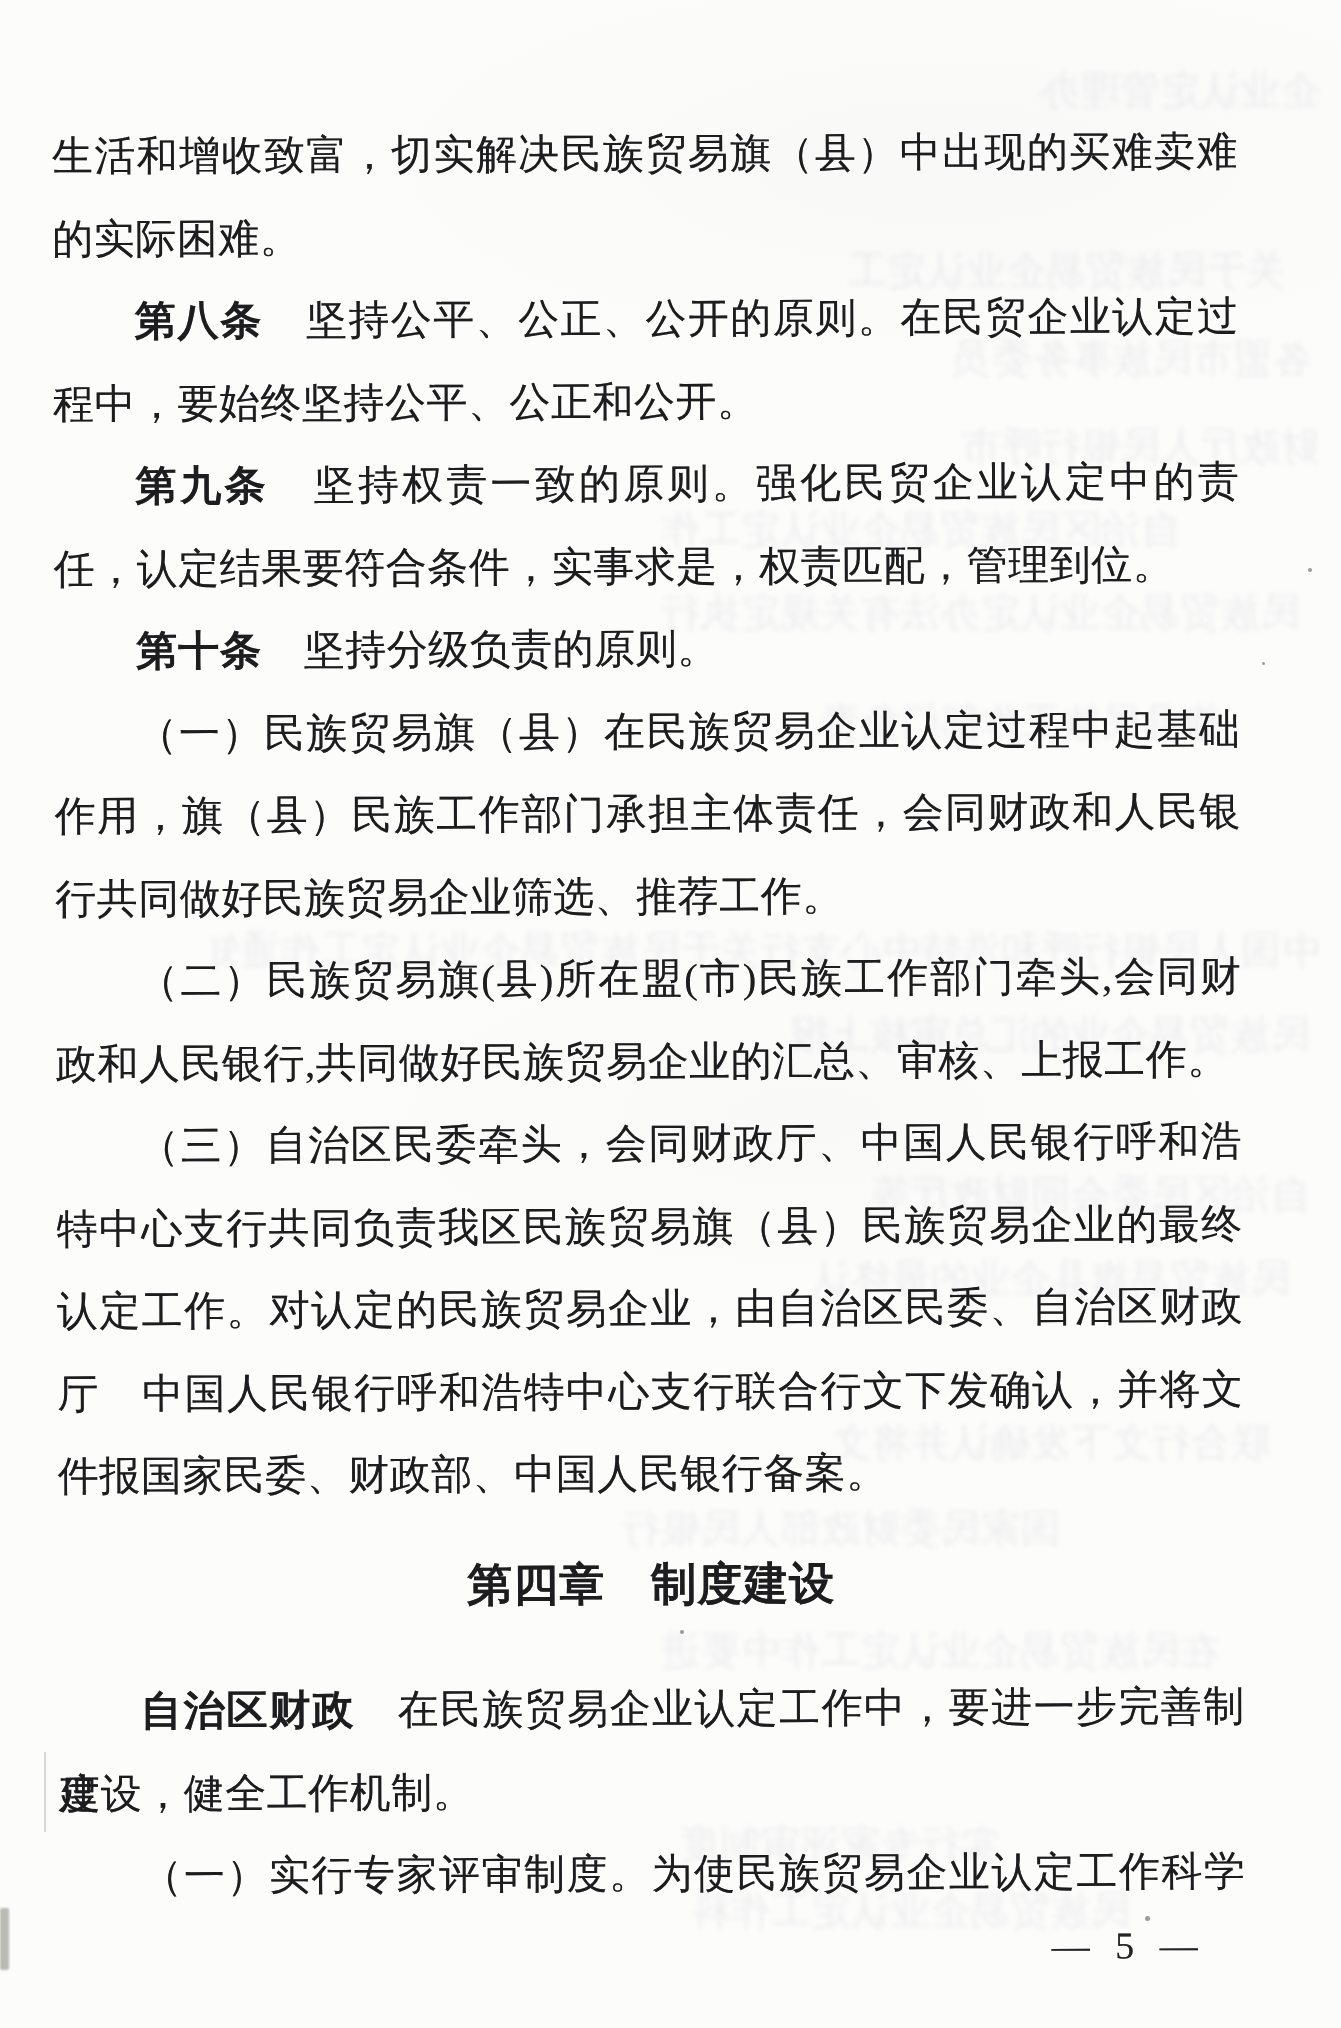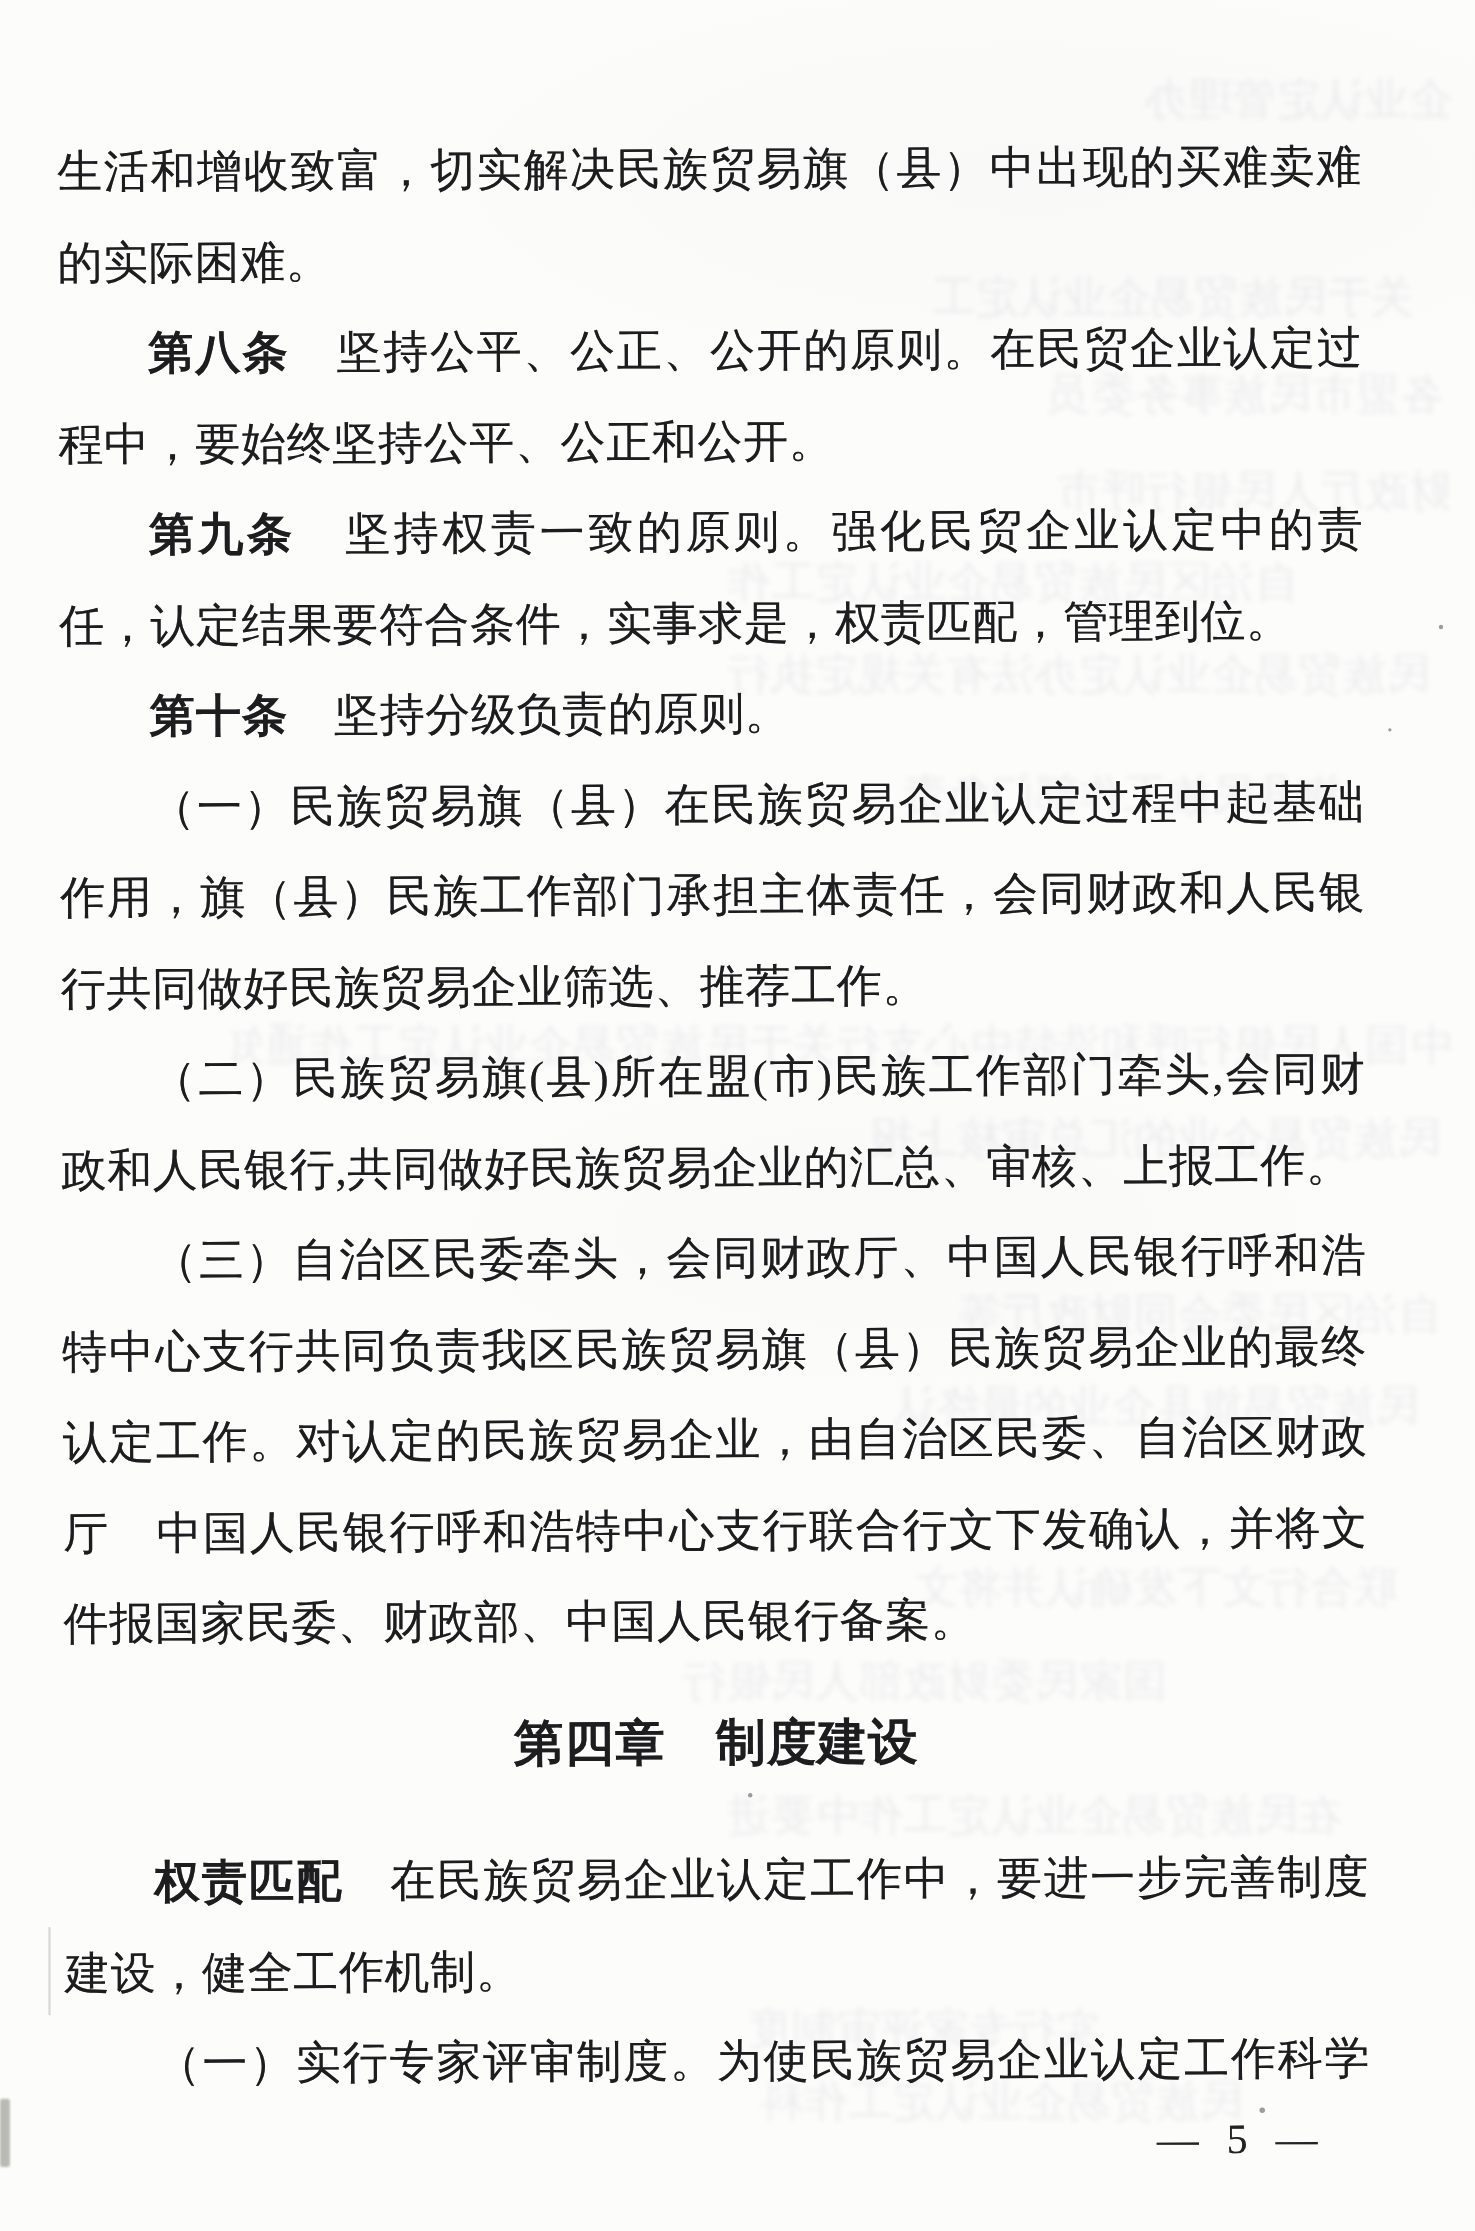--- a/index.html
+++ b/index.html
@@ -91,21 +91,21 @@
         <div class="line justify"><span class="seg">作用，旗（县）民族工作部门承担主体责任，会同财政和人民银</span></div>
         <div class="line"><span class="seg">行共同做好民族贸易企业筛选、推荐工作。</span></div>
         <div class="line justify indent"><span class="seg">（二）民族贸易旗(县)所在盟(市)民族工作部门牵头,会同财</span></div>
         <div class="line"><span class="seg">政和人民银行,共同做好民族贸易企业的汇总、审核、上报工作。</span></div>
         <div class="line justify indent"><span class="seg">（三）自治区民委牵头，会同财政厅、中国人民银行呼和浩</span></div>
         <div class="line justify"><span class="seg">特中心支行共同负责我区民族贸易旗（县）民族贸易企业的最终</span></div>
         <div class="line justify"><span class="seg">认定工作。对认定的民族贸易企业，由自治区民委、自治区财政</span></div>
         <div class="line justify"><span class="seg">厅　中国人民银行呼和浩特中心支行联合行文下发确认，并将文</span></div>
         <div class="line"><span class="seg">件报国家民委、财政部、中国人民银行备案。</span></div>
         <div class="line chapter"><span class="seg bold">第四章　制度建设</span></div>
-        <div class="line justify indent"><span class="seg bold">权责匹配</span><span class="seg">　在民族贸易企业认定工作中，要进一步完善制度</span></div>
+        <div class="line justify indent"><span class="seg bold">自治区财政</span><span class="seg">　在民族贸易企业认定工作中，要进一步完善制度</span></div>
         <div class="line"><span class="seg">建设，健全工作机制。</span></div>
         <div class="line justify indent"><span class="seg">（一）实行专家评审制度。为使民族贸易企业认定工作科学</span></div>
       </div>
     <div class="pagenum">— 5 —</div>
   </div>
 
   <div class="edge-blob"></div>
   <div class="streak"></div>
   <div id="speck-layer">
       <div class="speck" style="left: 1308px; top: 568px; width: 4px; height: 4px;"></div>

